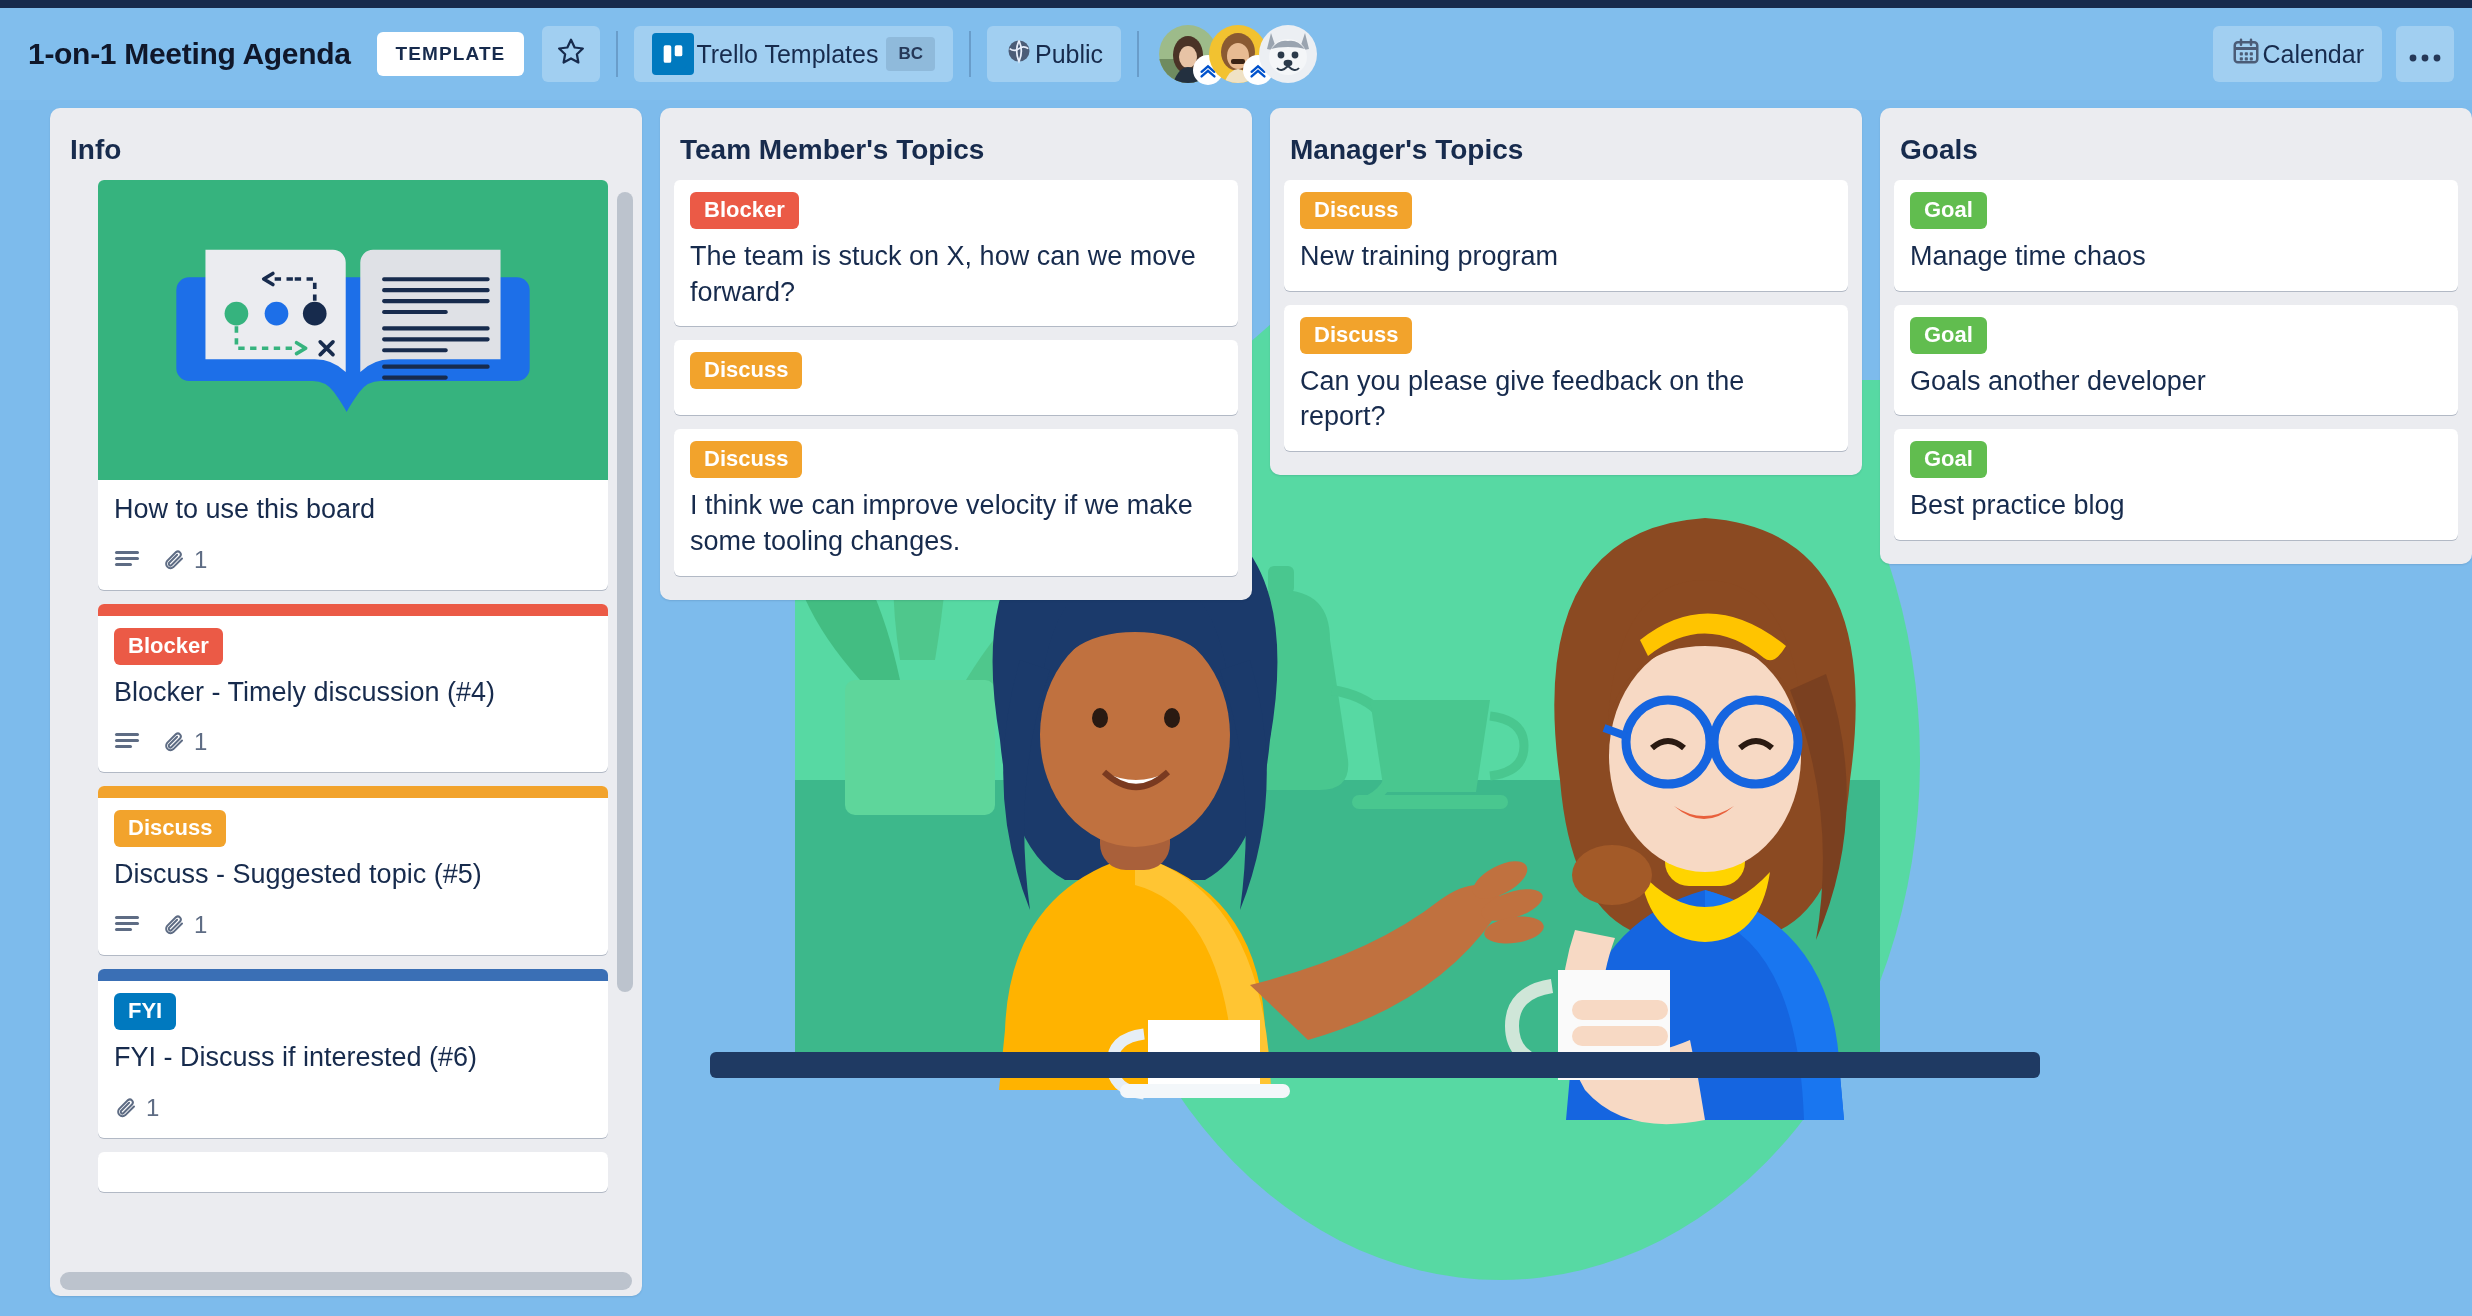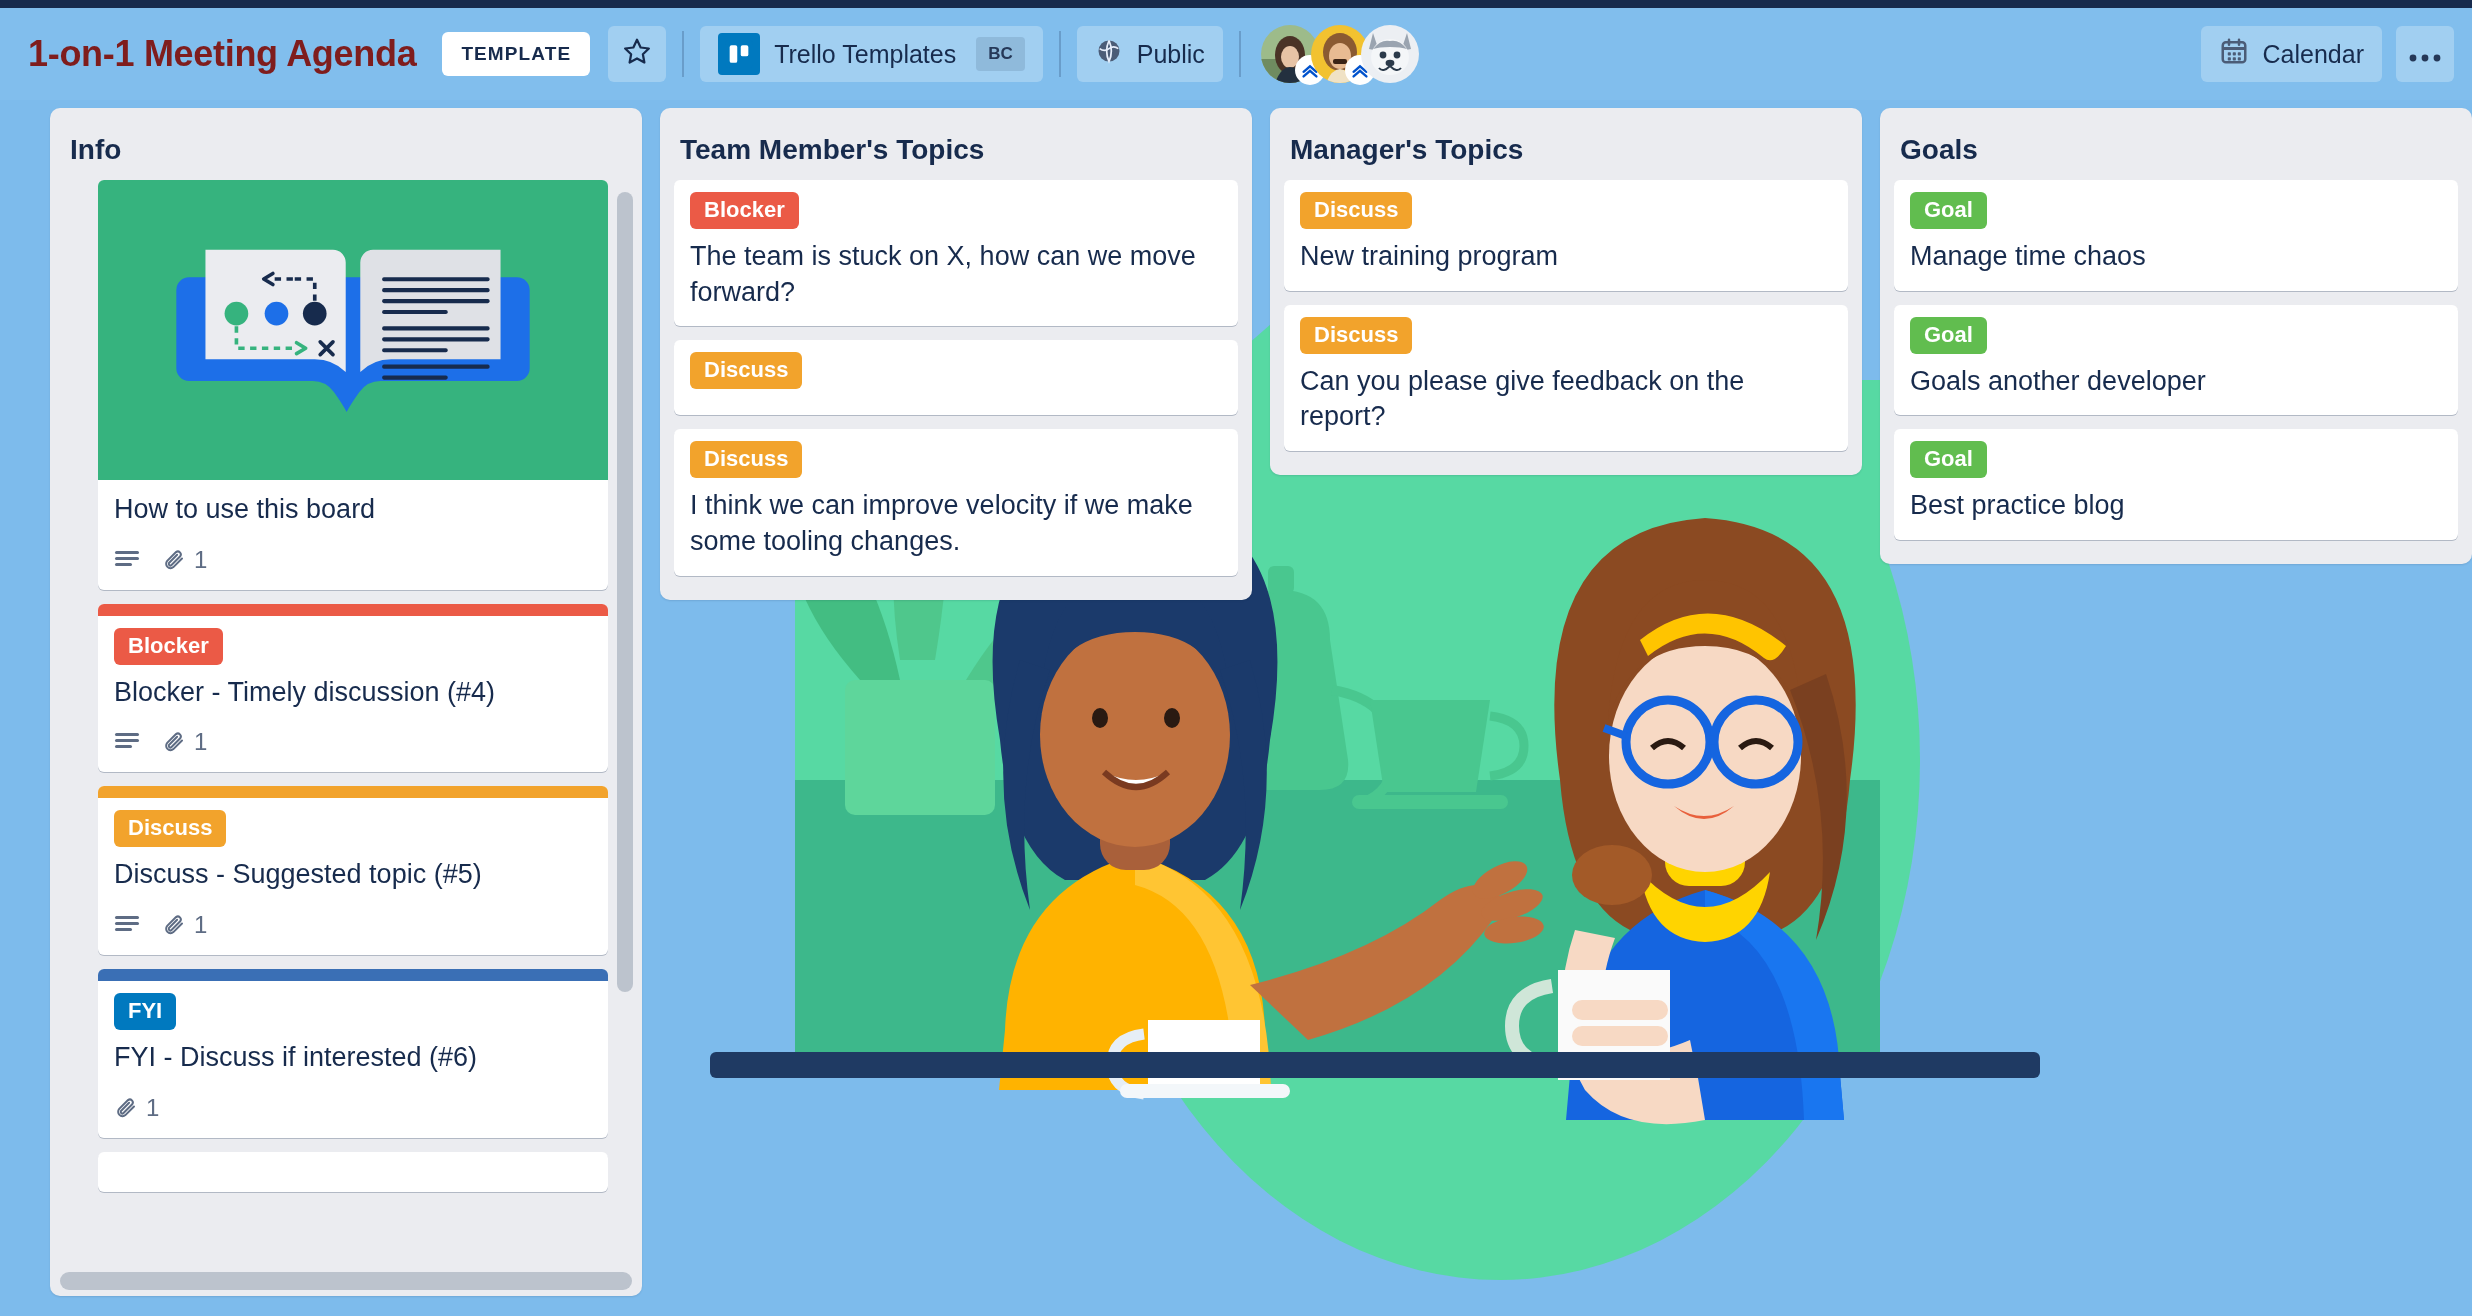--- a/index.html
+++ b/index.html
@@ -36,23 +36,23 @@
     position: absolute;
     top: 8px; left: 0;
     width: 2472px; height: 92px;
     display: flex;
     align-items: center;
     padding: 0 18px 0 28px;
     z-index: 30;
     background: rgba(141, 197, 240, 0.28);
   }
   .board-title {
-    font-size: 36px;
+    font-size: 30px;
     font-weight: bold;
-    color: #7f1d1d;
+    color: #0f172a;
     letter-spacing: -0.3px;
     white-space: nowrap;
     margin-right: 26px;
   }
   .template-badge {
     background: #fff;
     color: #172b4d;
     font-size: 19px;
     font-weight: bold;
     letter-spacing: 1.1px;
@@ -62,21 +62,21 @@
   }
   .hdr-btn {
     background: rgba(255,255,255,0.26);
     border-radius: 6px;
     height: 56px;
     display: flex;
     align-items: center;
     padding: 0 18px;
     color: #172b4d;
     font-size: 25px;
-    gap: 14px;
+    gap: 2px;
     white-space: nowrap;
   }
   .hdr-btn.icon-only { padding: 0; width: 58px; justify-content: center; }
   .hdr-sep {
     width: 2px; height: 46px;
     background: rgba(23,43,77,0.22);
     margin: 0 16px;
     flex: none;
   }
   .ws-avatar {

